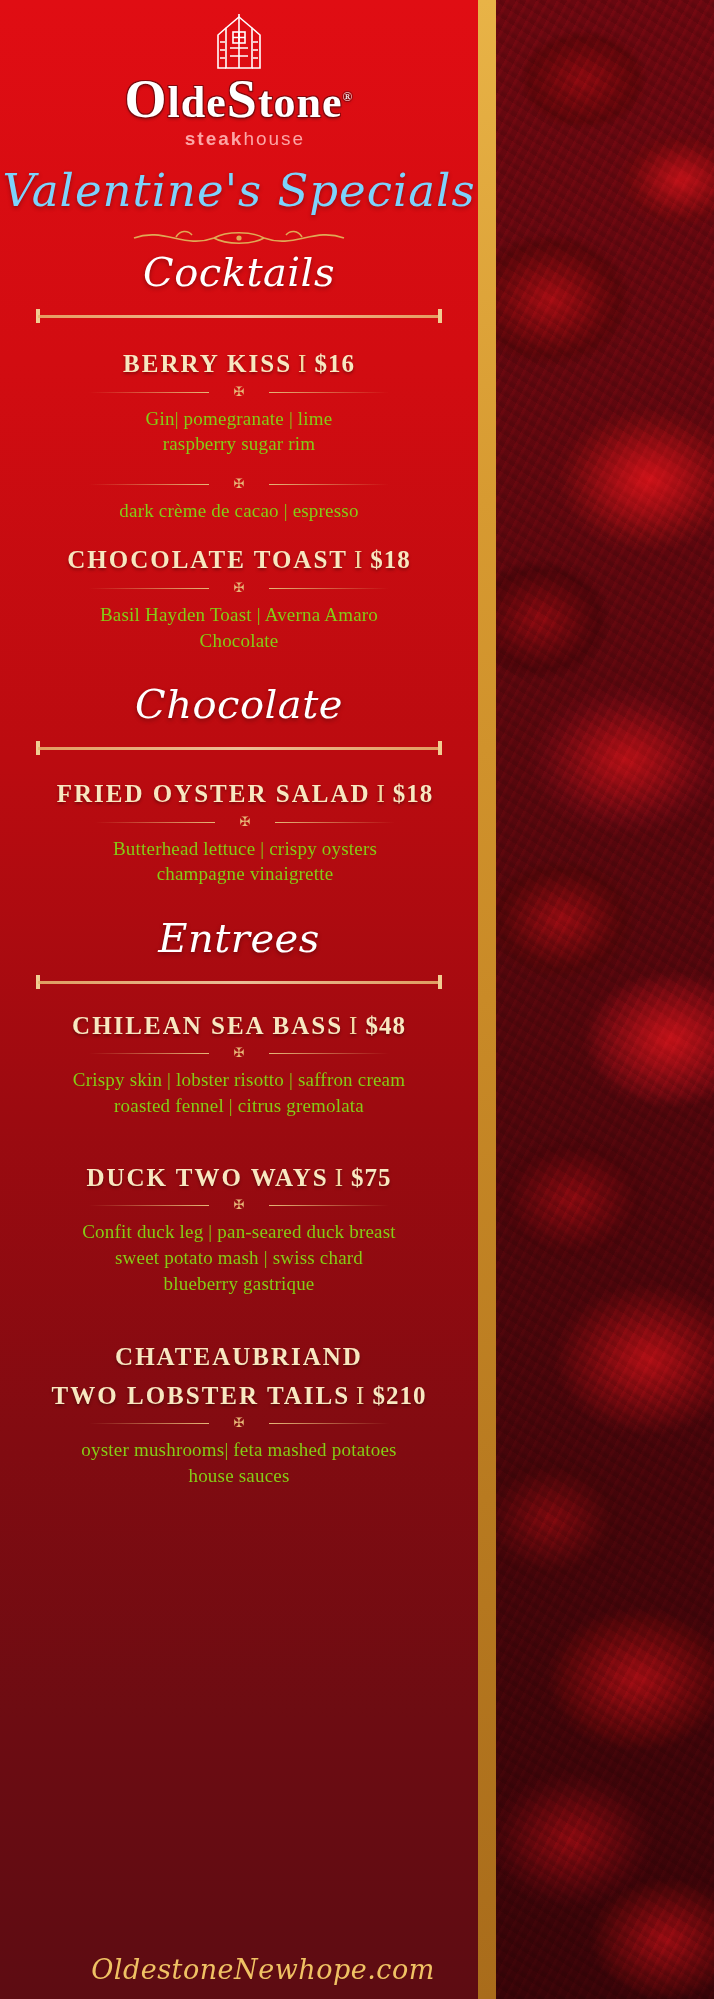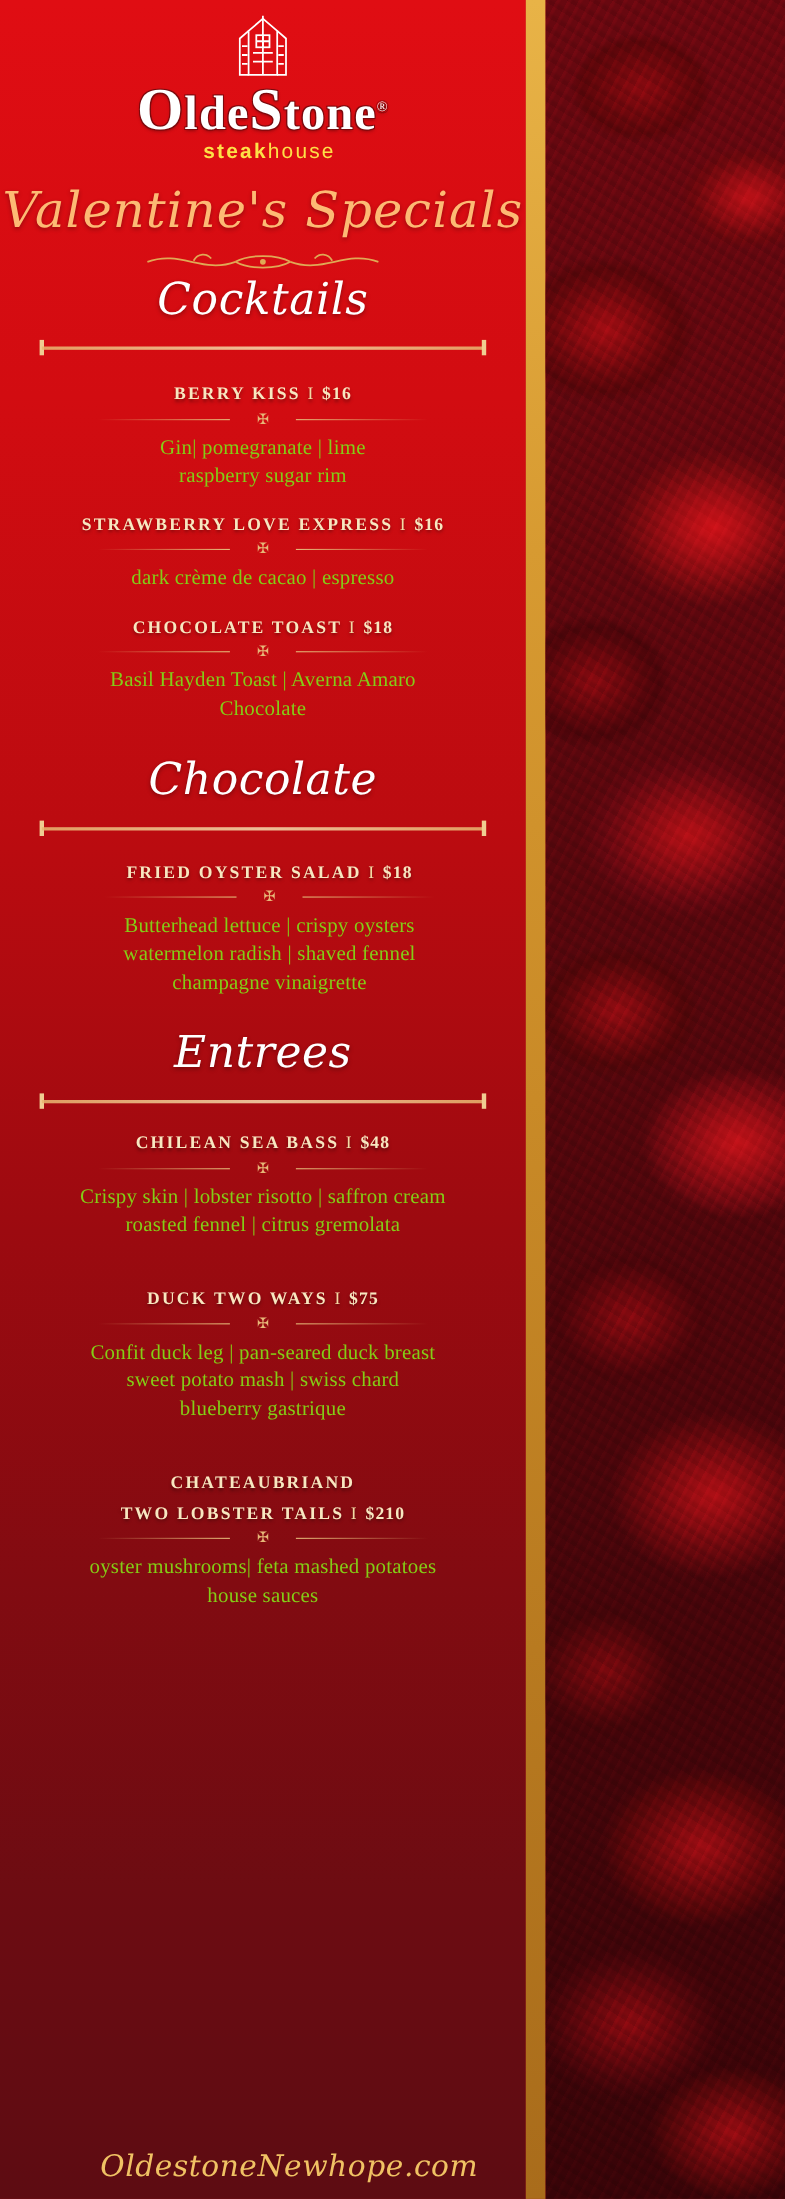--- a/index.html
+++ b/index.html
@@ -103,34 +103,34 @@
        0 2px 3px rgba(0,0,0,0.35);
   }
   .logo-wordmark .cap { font-size: 54px; }
   .logo-reg {
     font-size: 13px;
     vertical-align: super;
     font-weight: normal;
   }
   .logo-sub {
     margin-top: 2px;
-    color: #fde047;
+    color: #fca5a5;
     font-family: "Liberation Sans", sans-serif;
     font-size: 19px;
     letter-spacing: 2px;
     padding-left: 12px;
   }
   .logo-sub b { font-weight: bold; }
   .logo-sub span { font-weight: normal; }
 
   
   .valentines {
     margin-top: 14px;
     text-align: center;
-    color: #fdba74;
+    color: #7dd3fc;
     font-size: 45px;
     font-family: "DejaVu Serif", serif;
     font-style: italic;
     letter-spacing: 1px;
     text-shadow: 0 2px 4px rgba(0,0,0,0.3);
   }
   .flourish {
     margin: 8px auto 2px auto;
     width: 250px;
     height: 26px;
@@ -168,21 +168,21 @@
   .rule .cap-l { left: 6px; }
   .rule .cap-r { right: 6px; }
 
   
   .items { margin-top: 4px; }
   .item { text-align: center; }
   .item-head {
     color: #f8e7c0;
     font-family: "Liberation Serif", serif;
     font-weight: bold;
-    font-size: 16px;
+    font-size: 25px;
     letter-spacing: 2px;
     line-height: 1.22;
     text-shadow: 0 2px 3px rgba(0,0,0,0.35);
   }
   .item-head .price { letter-spacing: 1px; }
   .item-head .sep {
     display: inline-block;
     padding: 0 6px;
     color: #f3d9a4;
     font-weight: normal;
@@ -305,23 +305,20 @@
             <span class="dot">✠</span>
             <span class="ln right"></span>
         </div>
         <div class="desc">
           <div>Gin| pomegranate  |  lime</div>
           <div>raspberry sugar rim</div>
         </div>
       </div>
 
       <div class="item" style="margin-top:22px;">
-        <div class="item-head">
-          <span>STRAWBERRY LOVE EXPRESS</span><span class="sep">I</span><span class="price">$16</span>
-        </div>
         <div class="divider">
           <span class="ln left"></span>
             <span class="dot">✠</span>
             <span class="ln right"></span>
         </div>
         <div class="desc">
           <div>dark crème de cacao  |  espresso</div>
         </div>
       </div>
 
@@ -354,21 +351,20 @@
         <div class="item-head">
           <span>FRIED OYSTER SALAD</span><span class="sep">I</span><span class="price">$18</span>
         </div>
         <div class="divider">
           <span class="ln left"></span>
             <span class="dot">✠</span>
             <span class="ln right"></span>
         </div>
         <div class="desc">
           <div>Butterhead lettuce  |  crispy oysters</div>
-          <div>watermelon radish  |  shaved fennel</div>
           <div>champagne vinaigrette</div>
         </div>
       </div>
     </div>
 
     <div class="section-title" style="margin-top:28px;">Entrees</div>
     <div class="rule">
       <div class="cap-l"></div>
         <div class="bar"></div>
         <div class="cap-r"></div>

